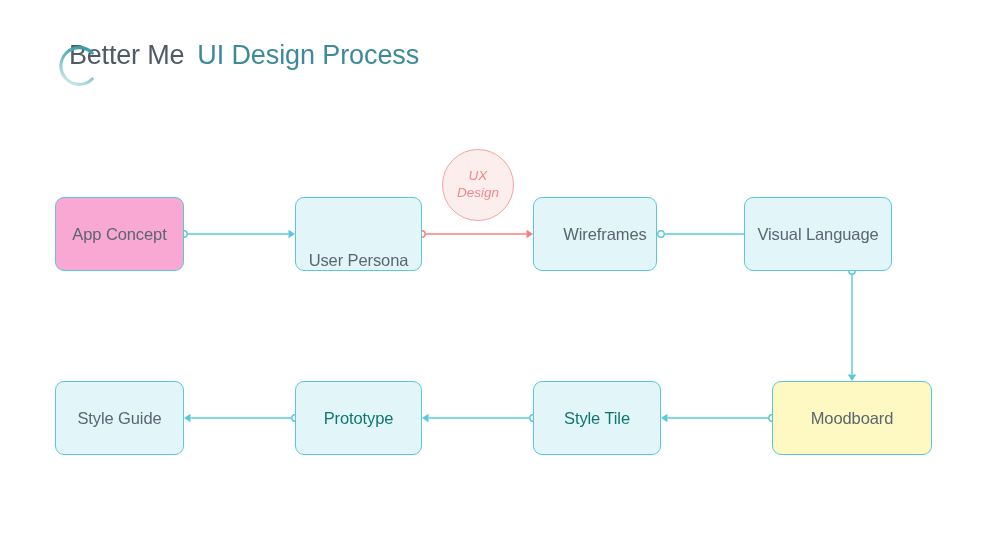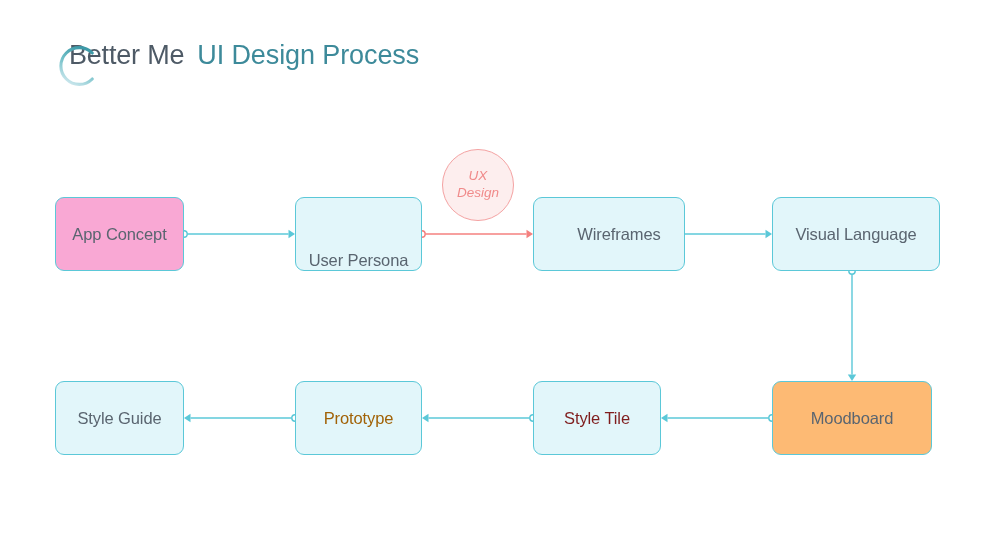--- a/index.html
+++ b/index.html
@@ -158,33 +158,33 @@
       </g>
   </svg>
 
   <div id="node-layer">
       <div class="node" style="left: 55px; top: 197px; width: 129px; height: 74px; background: #f9a8d4; border-color: rgb(91, 200, 216); color: rgb(90, 101, 112);">
         <span>App Concept</span>
       </div>
       <div class="node" style="left: 295px; top: 197px; width: 127px; height: 74px; background: rgb(226, 246, 250); border-color: rgb(91, 200, 216); color: rgb(90, 101, 112); align-items: flex-end;">
         <span>User Persona</span>
       </div>
-      <div class="node" style="left: 533px; top: 197px; width: 152px; height: 74px; background: rgb(226, 246, 250); border-color: rgb(91, 200, 216); color: rgb(90, 101, 112); padding-left: 20px;">
+      <div class="node" style="left: 533px; top: 197px; width: 124px; height: 74px; background: rgb(226, 246, 250); border-color: rgb(91, 200, 216); color: rgb(90, 101, 112); padding-left: 20px;">
         <span>Wireframes</span>
       </div>
-      <div class="node" style="left: 772px; top: 197px; width: 168px; height: 74px; background: rgb(226, 246, 250); border-color: rgb(91, 200, 216); color: rgb(90, 101, 112);">
+      <div class="node" style="left: 744px; top: 197px; width: 148px; height: 74px; background: rgb(226, 246, 250); border-color: rgb(91, 200, 216); color: rgb(90, 101, 112);">
         <span>Visual Language</span>
       </div>
-      <div class="node" style="left: 772px; top: 381px; width: 160px; height: 74px; background: #fdba74; border-color: rgb(91, 200, 216); color: rgb(90, 101, 112);">
+      <div class="node" style="left: 772px; top: 381px; width: 160px; height: 74px; background: #fef9c3; border-color: rgb(91, 200, 216); color: rgb(90, 101, 112);">
         <span>Moodboard</span>
       </div>
-      <div class="node" style="left: 533px; top: 381px; width: 128px; height: 74px; background: rgb(226, 246, 250); border-color: rgb(91, 200, 216); color: #7f1d1d;">
+      <div class="node" style="left: 533px; top: 381px; width: 128px; height: 74px; background: rgb(226, 246, 250); border-color: rgb(91, 200, 216); color: #0f766e;">
         <span>Style Tile</span>
       </div>
-      <div class="node" style="left: 295px; top: 381px; width: 127px; height: 74px; background: rgb(226, 246, 250); border-color: rgb(91, 200, 216); color: #a16207; text-align: right;">
+      <div class="node" style="left: 295px; top: 381px; width: 127px; height: 74px; background: rgb(226, 246, 250); border-color: rgb(91, 200, 216); color: #0f766e; text-align: right;">
         <span>Prototype</span>
       </div>
       <div class="node" style="left: 55px; top: 381px; width: 129px; height: 74px; background: rgb(226, 246, 250); border-color: rgb(91, 200, 216); color: rgb(90, 101, 112);">
         <span>Style Guide</span>
       </div>
       <div class="node-accent" style="left: 442px; top: 149px; width: 72px; height: 72px; background: rgb(253, 238, 238); border-color: rgb(244, 162, 162); color: rgb(240, 138, 138);">
         <span>UX</span>
         <span>Design</span>
       </div>
     </div>

